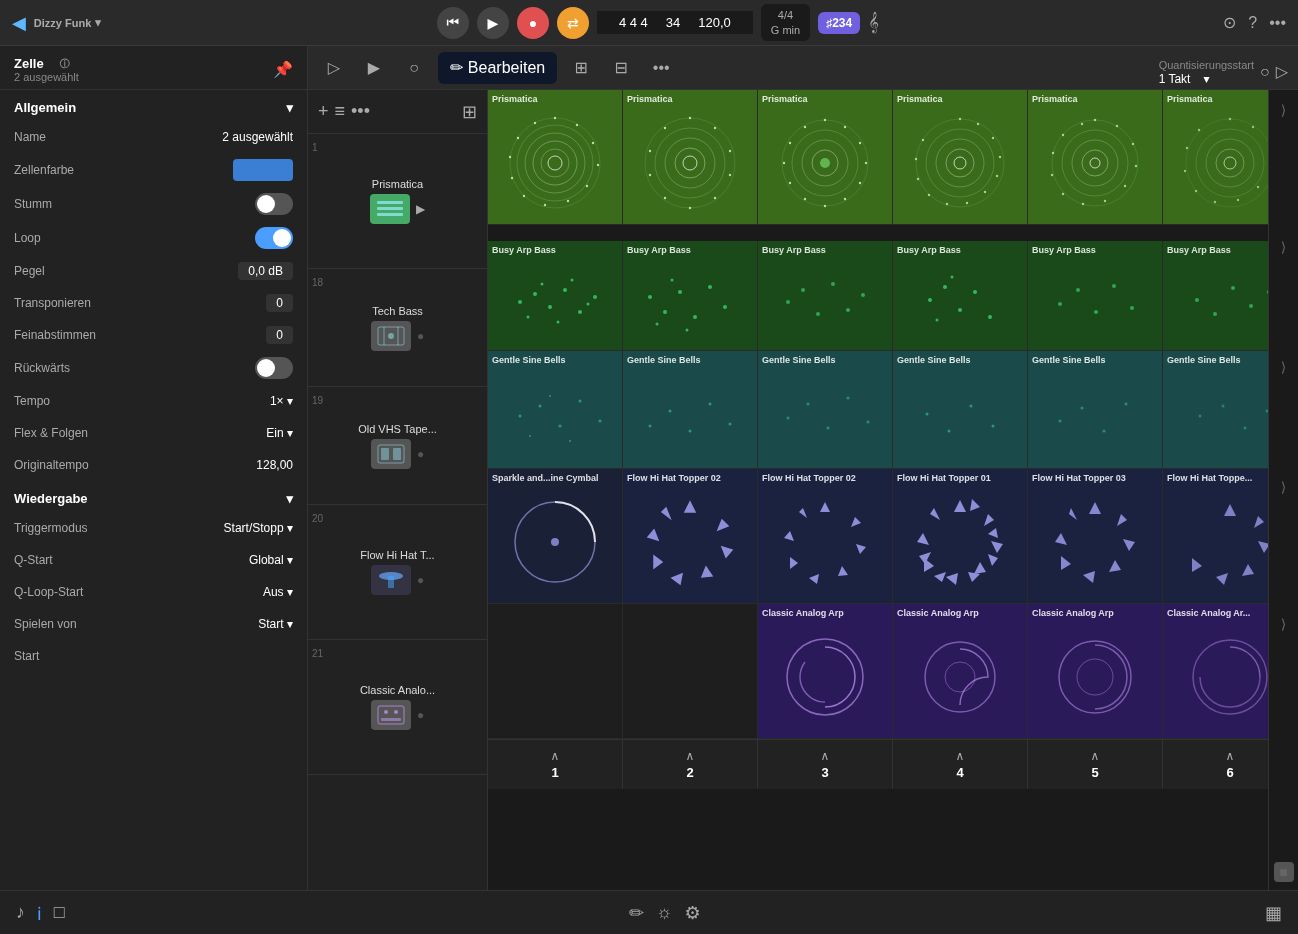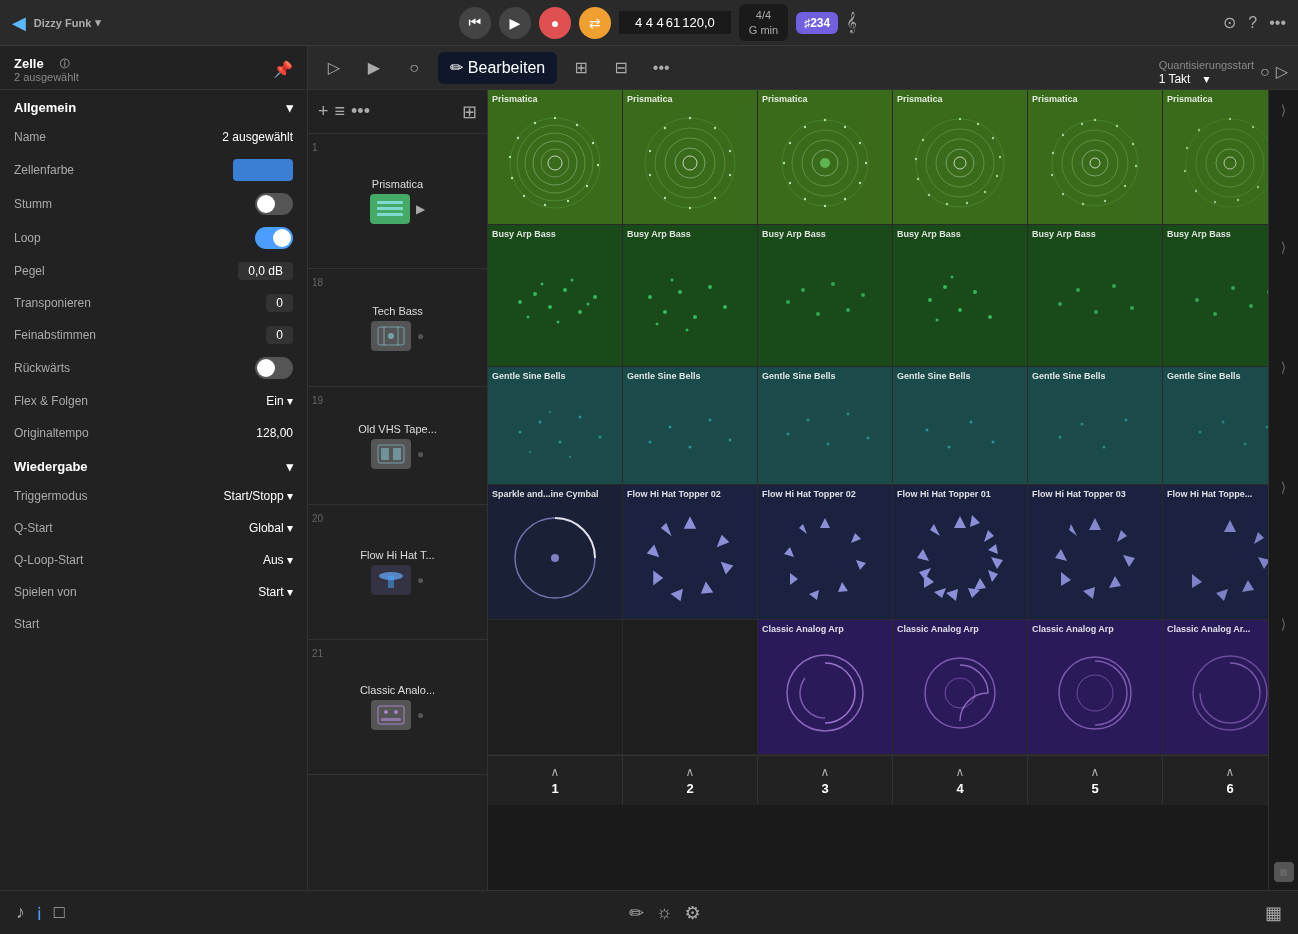--- a/index.html
+++ b/index.html
@@ -54,26 +54,26 @@
       color: #fff;
       cursor: pointer;
       display: flex; align-items: center; justify-content: center;
       font-size: 14px;
     }
     .transport-btn.record { background: #e05050; }
     .transport-btn.loop { background: #f0a030; }
     .tempo-display {
       background: #1a1a1a;
       border-radius: 0;
-      padding: 4px 16px;
+      padding: 4px 22px;
       font-size: 13px;
       color: #fff;
       display: flex;
       align-items: center;
-      gap: 2px;
+      gap: 18px;
     }
     .position-display {
       background: #1a1a1a;
       border-radius: 6px;
       padding: 4px 10px;
       font-size: 11px;
       color: #aaa;
       text-align: center;
       line-height: 1.3;
     }
@@ -273,21 +273,21 @@
       overflow-y: hidden;
       display: flex;
       flex-direction: column;
     }
     .clip-row {
       display: flex;
       flex-shrink: 0;
     }
     
     .clip-row.row-prismatica { height: 135px; }
-    .clip-row.row-techbass { height: 142px; }
+    .clip-row.row-techbass { height: 110px; margin-top: 16px; }
     .clip-row.row-vhs { height: 118px; }
     .clip-row.row-flowhihat { height: 135px; }
     .clip-row.row-classicanalog { height: 135px; }
 
     .clip-cell {
       width: 135px;
       min-width: 135px;
       border-right: 1px solid #2a2a2a;
       border-bottom: 1px solid #2a2a2a;
       display: flex;
@@ -409,21 +409,21 @@
   </div>
 
   <div class="topbar-center">
     <button class="transport-btn">⏮</button>
     <button class="transport-btn">▶</button>
     <button class="transport-btn record">●</button>
     <button class="transport-btn loop">⇄</button>
 
     <div class="tempo-display">
       <span>4 4 4</span>
-      <span>61</span>
+      <span>34</span>
       <span>120,0</span>
     </div>
     <div class="position-display">
       <div>4/4</div>
       <div>G min</div>
     </div>
     <div class="midi-badge">♯234</div>
     <span style="color:#aaa; font-size:18px;">𝄞</span>
   </div>
 
@@ -486,20 +486,27 @@
     <div class="sidebar-row">
       <span class="sidebar-row-label">Feinabstimmen</span>
       <span class="value-badge">0</span>
     </div>
 
     <div class="sidebar-row">
       <span class="sidebar-row-label">Rückwärts</span>
       <div class="toggle"></div>
     </div>
 
+    <div class="sidebar-row">
+      <span class="sidebar-row-label">Tempo</span>
+      <span class="sidebar-row-value">
+        <span>1×</span>
+        <span>▾</span>
+      </span>
+    </div>
 
     <div class="sidebar-row">
       <span class="sidebar-row-label">Flex &amp; Folgen</span>
       <span class="sidebar-row-value">
         <span>Ein</span>
         <span>▾</span>
       </span>
     </div>
 
     <div class="sidebar-row">

